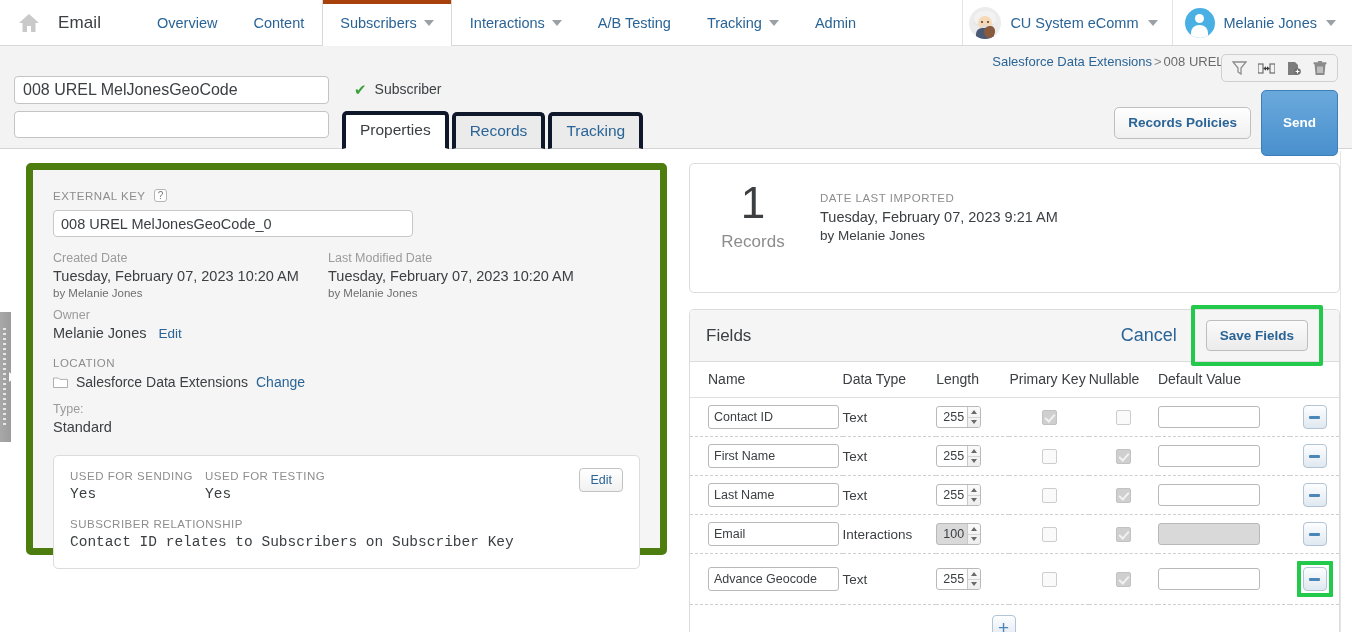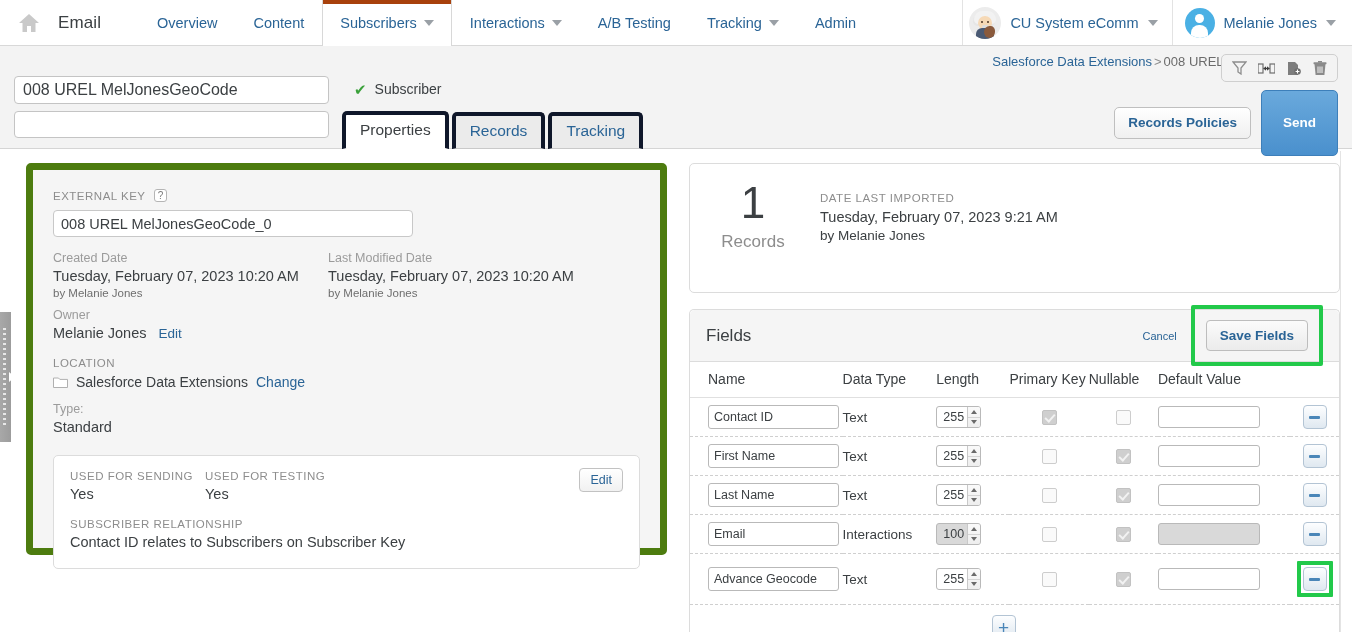--- a/index.html
+++ b/index.html
@@ -273,21 +273,21 @@
   .folder-ic { width: 15px; height: 12px; display:block; }
   .type-blk { margin-top: 12px; }
 
   .usage-card {
     margin-top: 20px; padding: 14px 16px 18px 16px;
     position: relative; background: #ffffff;
     border: 1px solid #dcdcdc; border-radius: 5px;
   }
   .usage-grid { display: flex; }
   .usage-col:first-child { width: 135px; }
-  .usage-val { font-size: 14.5px; color: #3c4043; margin-top: 4px; }
+  .usage-val { font-size: 14.5px; color: #3c4043; margin-top: 4px; font-family: Liberation Mono, monospace; }
   .edit-btn-sm {
     position: absolute; right: 16px; top: 12px;
     background: linear-gradient(#ffffff, #f1f1f1);
     border: 1px solid #c2c2c2; border-radius: 4px;
     color: #2a6496; font-size: 12.5px; padding: 4px 10px; cursor: pointer;
     font-family: "Liberation Sans", sans-serif;
   }
   .sub-rel { margin-top: 16px; }
 
   
@@ -304,21 +304,21 @@
   .fields-head {
     display: flex; align-items: center;
     padding: 12px 16px; background: #f5f5f5;
     border-bottom: 1px solid #dcdcdc;
     border-radius: 5px 5px 0 0;
     position: relative;
     height: 52px;
   }
   .fields-title { font-size: 17px; color: #3c4043; }
   .fields-actions { margin-left: auto; display: flex; align-items: center; gap: 14px; }
-  .cancel-link { color: #2a6496; font-size: 11px; cursor: pointer; text-decoration: none; }
+  .cancel-link { color: #2a6496; font-size: 18px; cursor: pointer; text-decoration: none; }
   .hl-green {
     border: 4px solid #22c94a;
     padding: 11px;
     display: inline-flex;
     border-radius: 2px;
     background: transparent;
   }
   .save-fields-btn {
     background: linear-gradient(#fbfbfb, #ebebeb);
     border: 1px solid #bdbdbd; border-radius: 4px;

